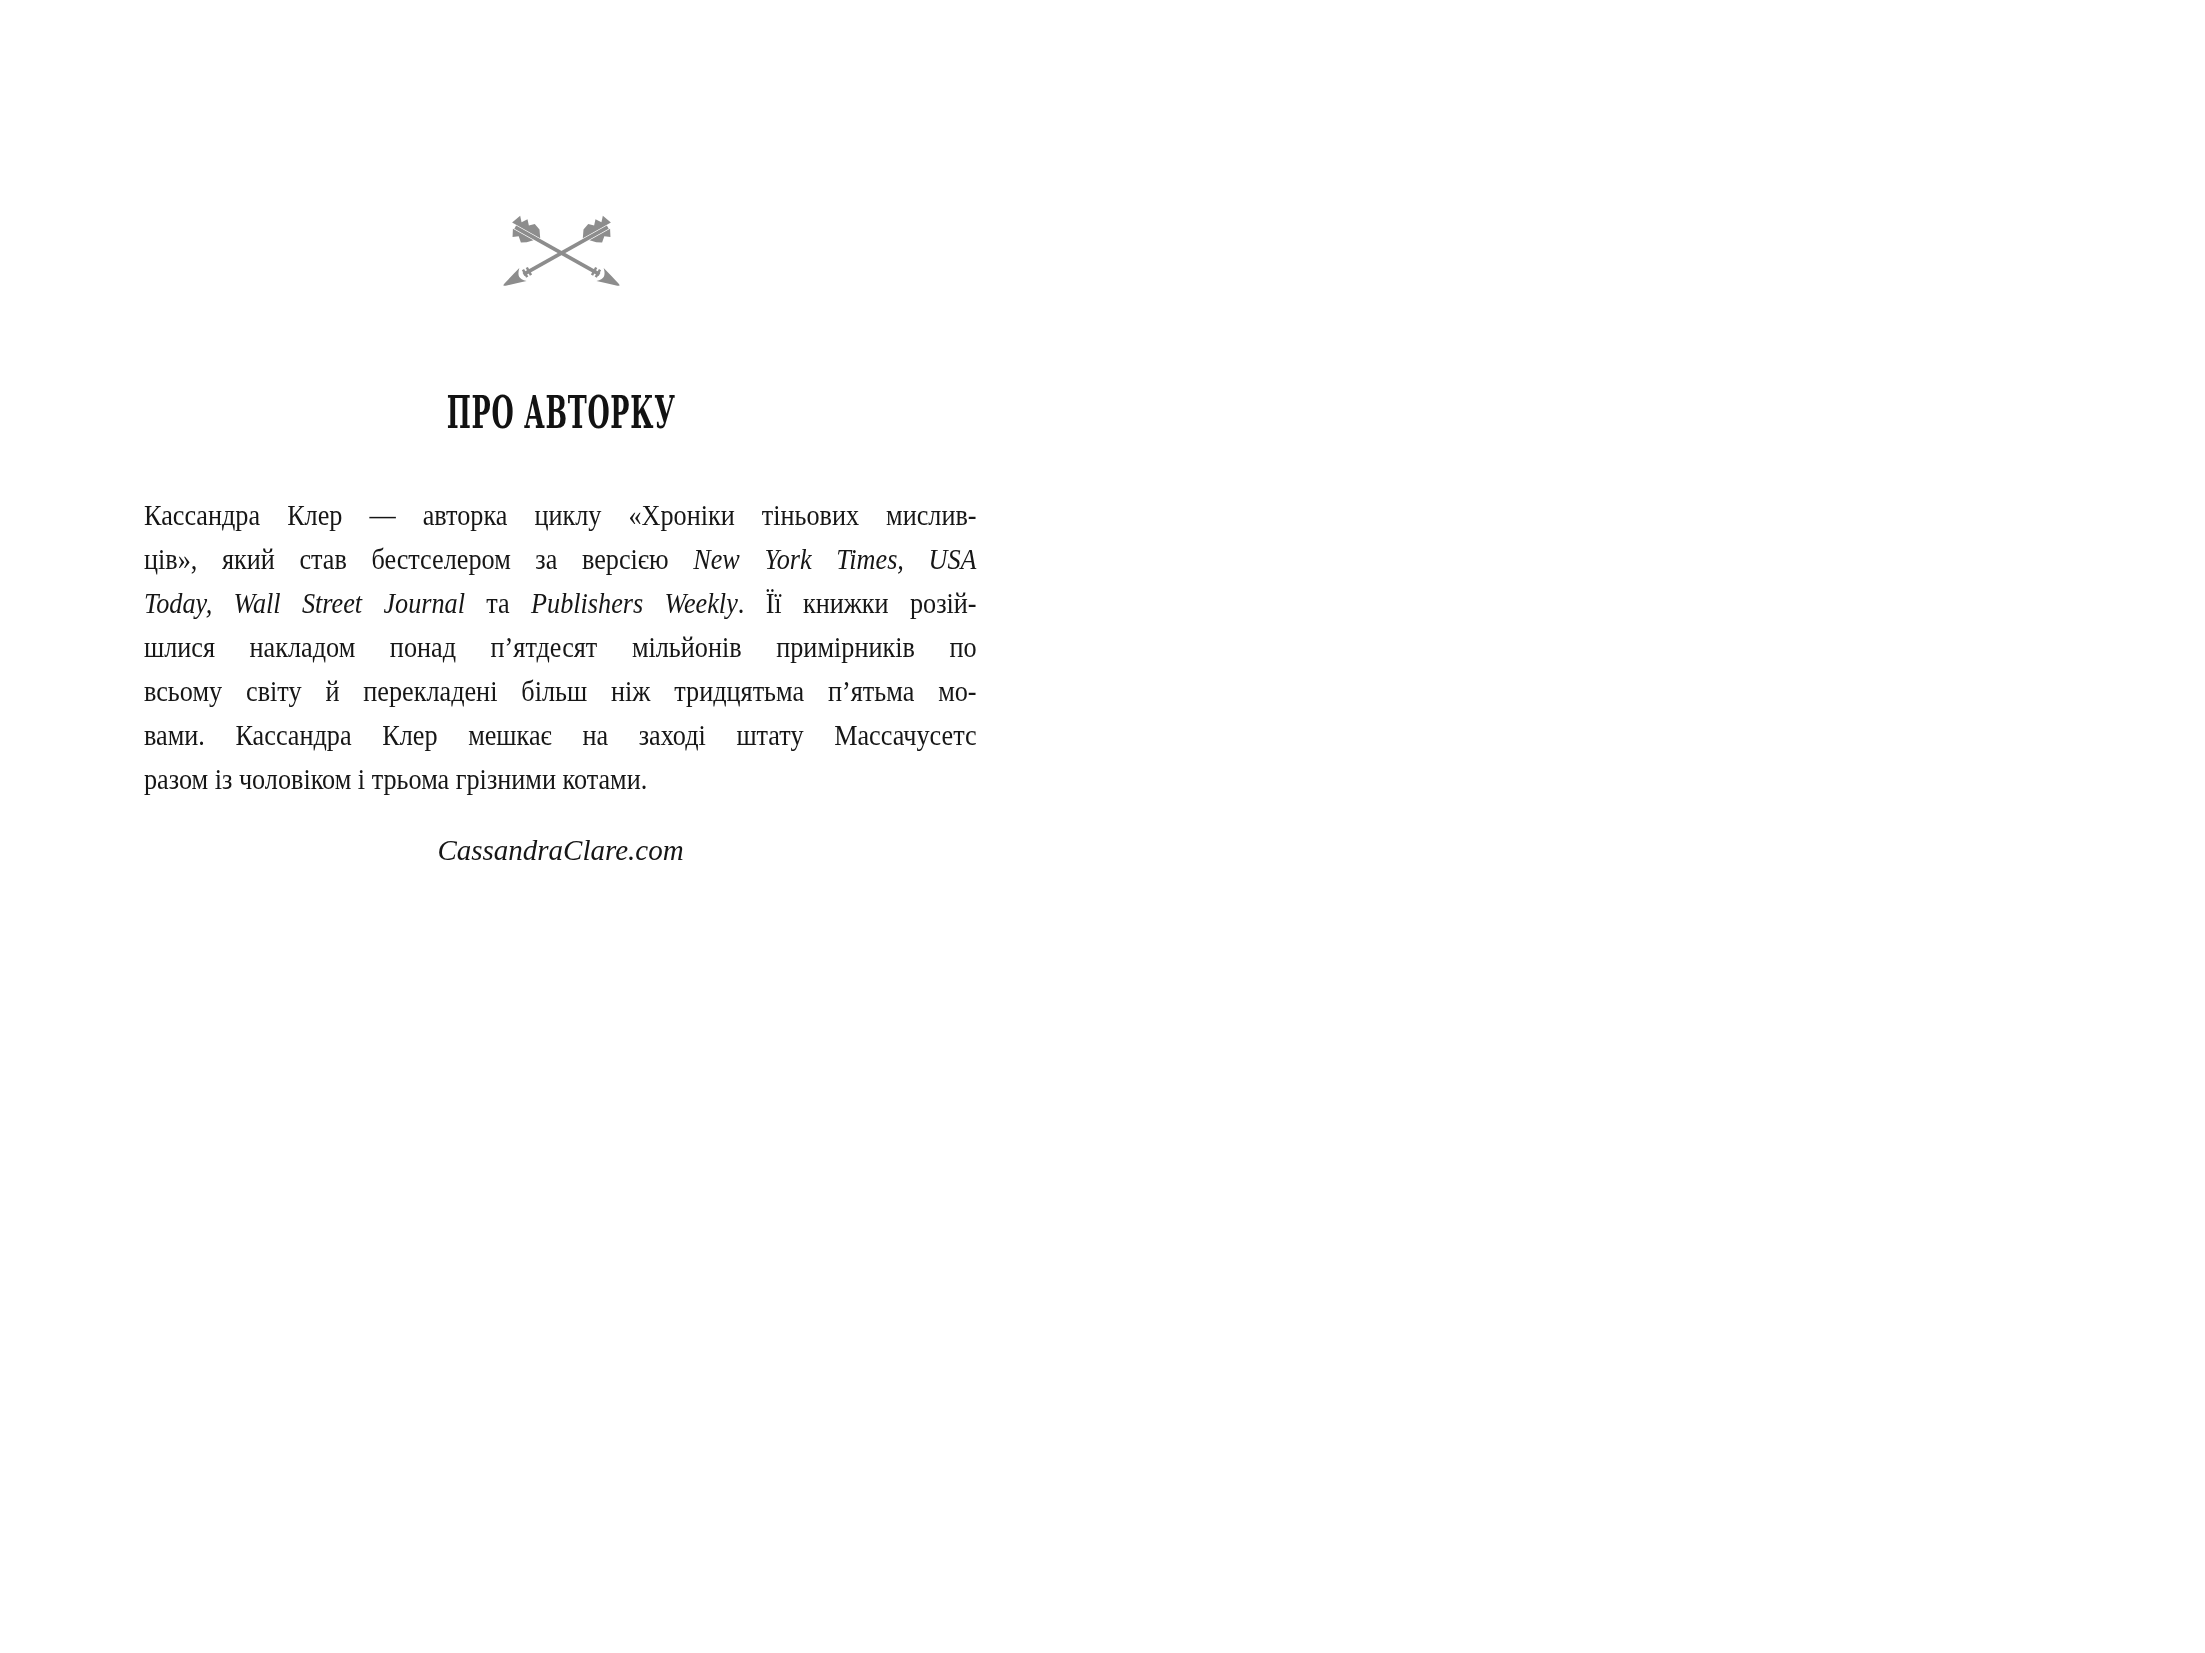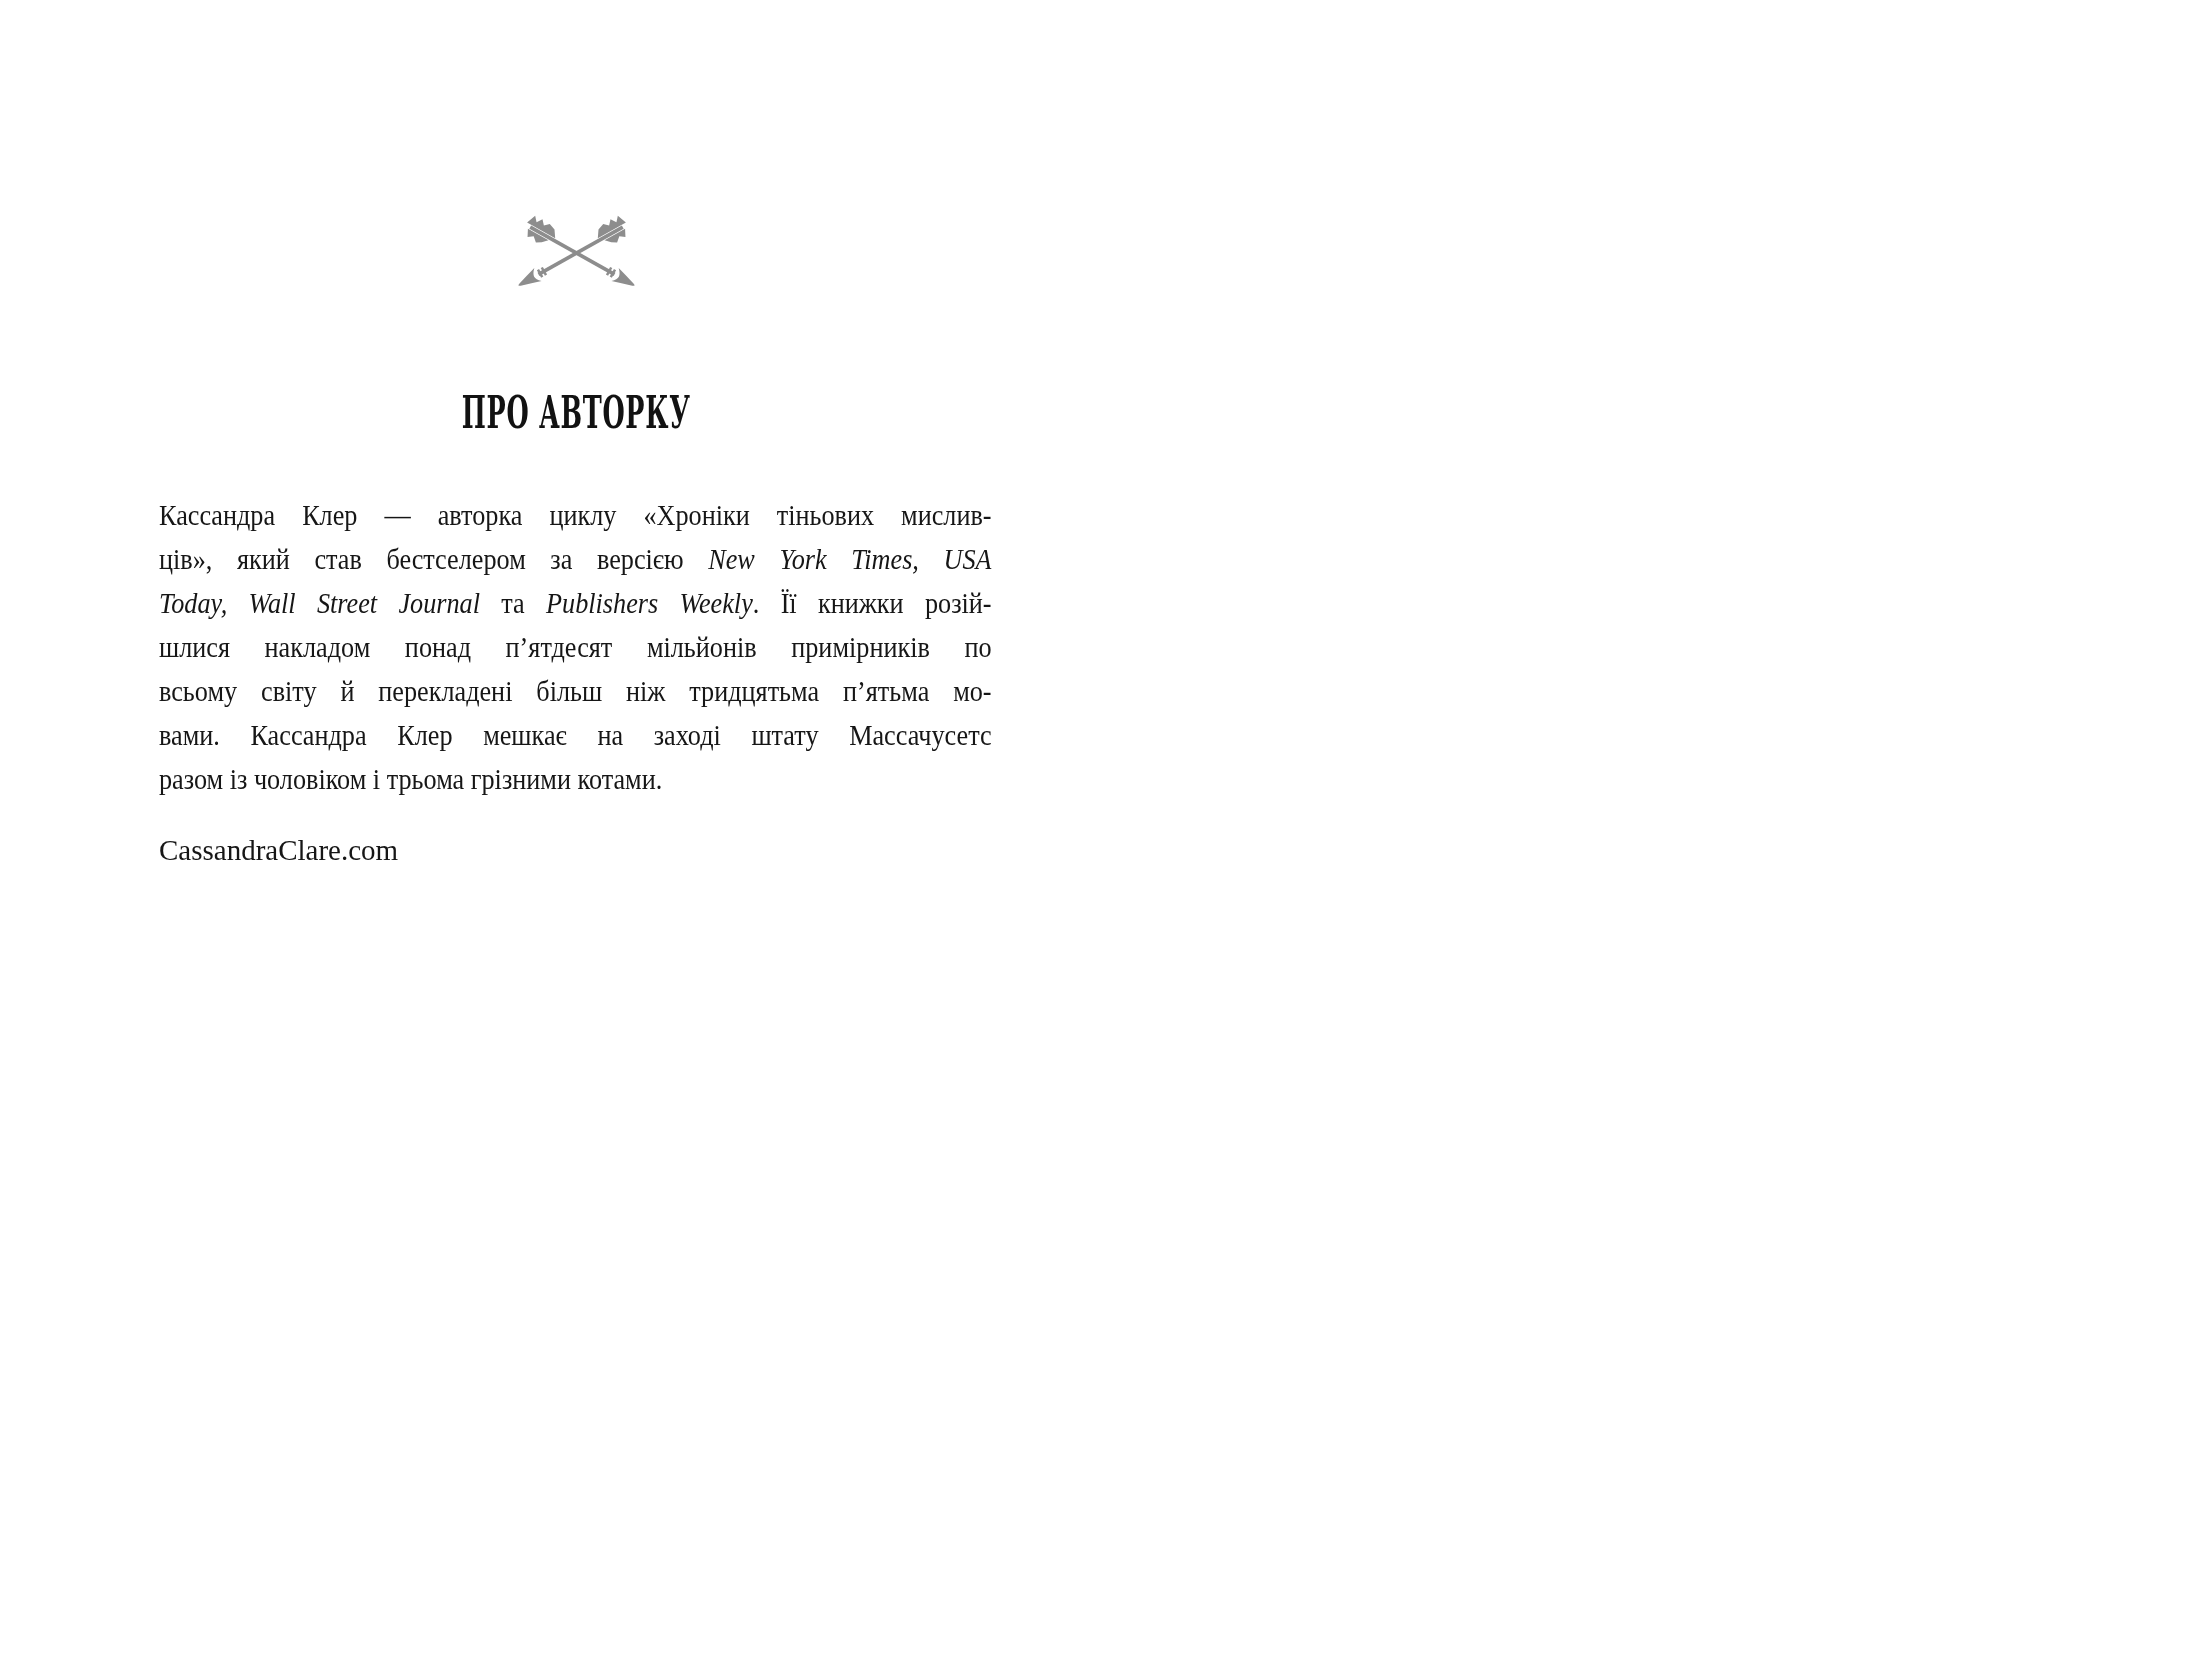--- a/index.html
+++ b/index.html
@@ -5,21 +5,21 @@
   html, body { margin: 0; padding: 0; }
   body {
     width: 2205px; height: 1654px;
     background: #ffffff;
     color: #161616;
     font-family: "Liberation Serif", serif;
     position: relative;
     overflow: hidden;
   }
   .page { position: absolute; top: 0; height: 100%; }
-  .page-left  { left: 15px; width: 1102px; }
+  .page-left  { left: 0; width: 1102px; }
   .page-right { left: 1102px; width: 1103px; }
 
   .ornament { position: absolute; width: 127px; height: 78px; }
   .ornament-left  { left: 498px;  top: 213px; }
 
   .display-heading {
     position: absolute;
     display: flex; justify-content: center;
     font-family: "DejaVu Serif", serif;
     font-weight: bold;
@@ -48,20 +48,22 @@
     text-align-last: justify;
     height: 44px;
     overflow: hidden;
   }
   .about-text .line.last { text-align: left; text-align-last: left; }
   .about-text em { font-style: italic; }
 
   .social-links {
     position: absolute;
     left: 144px; top: 828px; width: 833px;
+    text-align: center;
+    font-style: italic;
     font-size: 29px; line-height: 44px;
   }
 </style>
 </head>
 <body>
 
 <section class="page page-left">
   <svg class="ornament ornament-left" viewBox="0 0 204 126">
     <g fill="#8d8d8d">
       <g transform="translate(22,20) rotate(29.2)">

